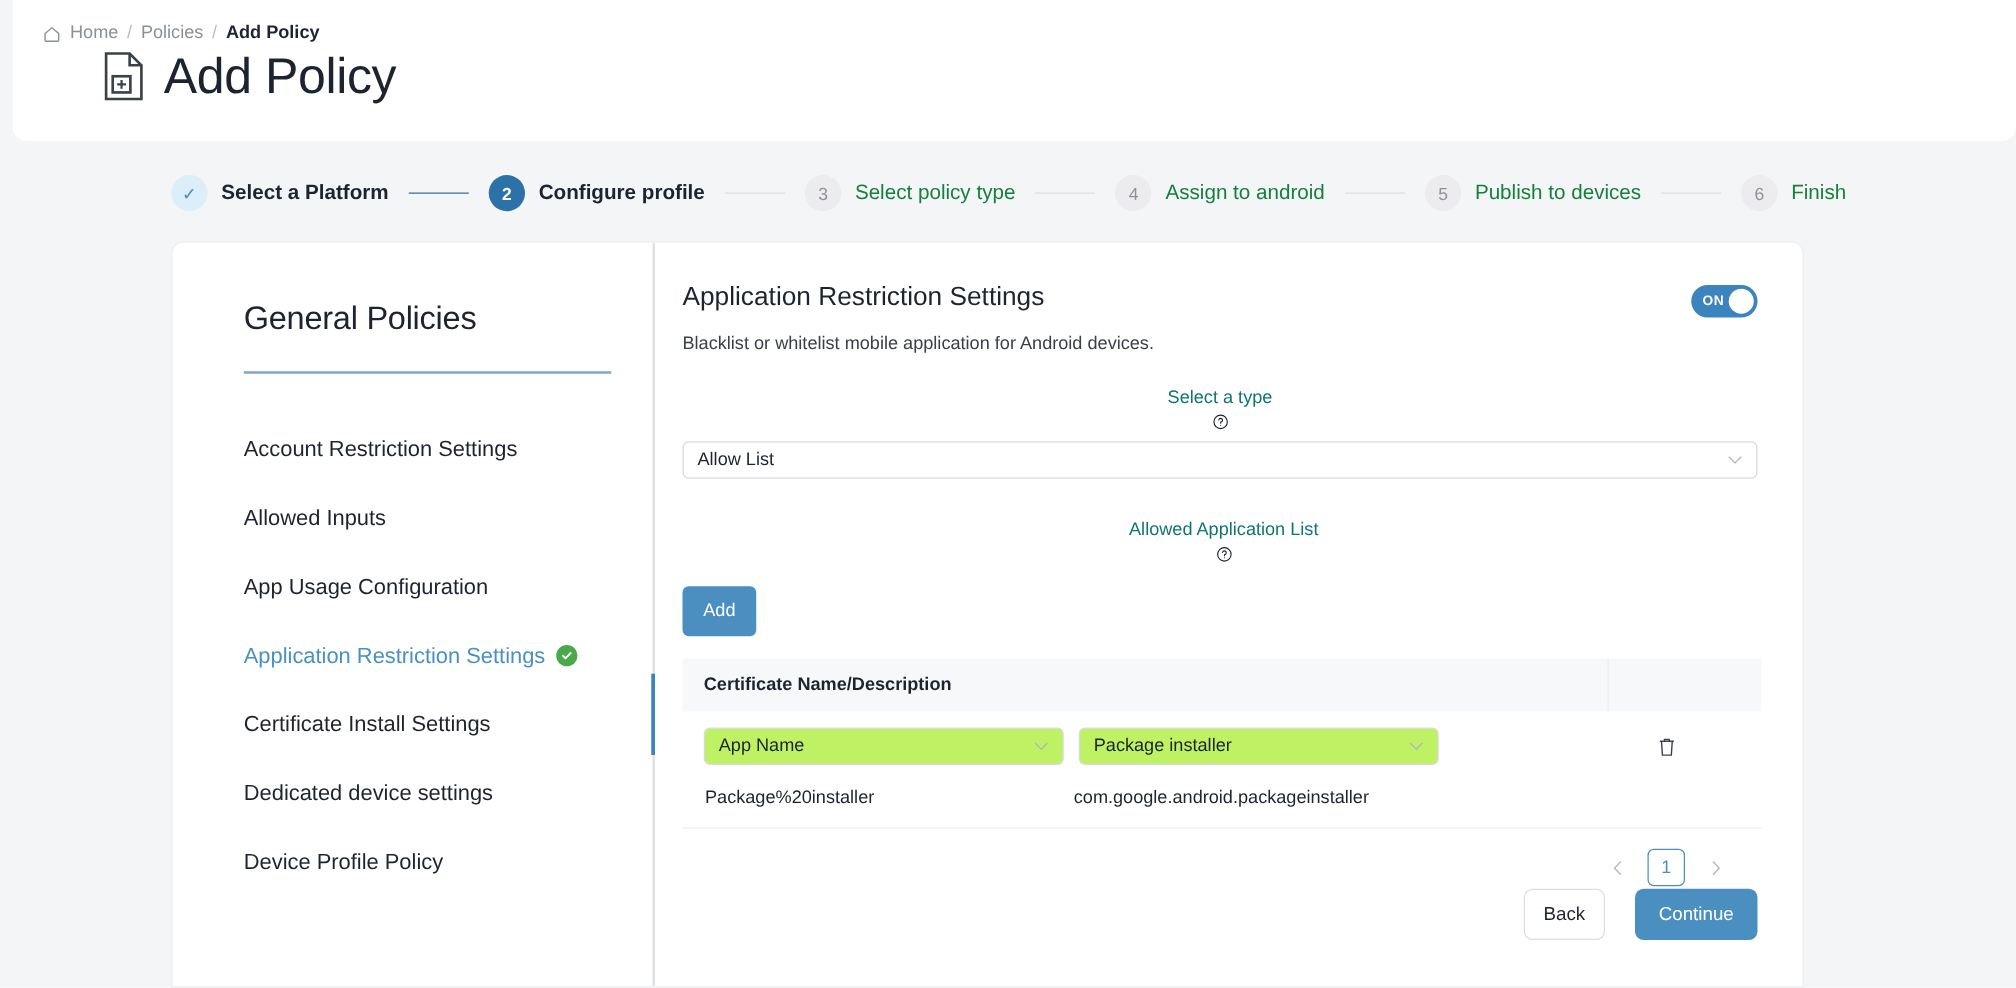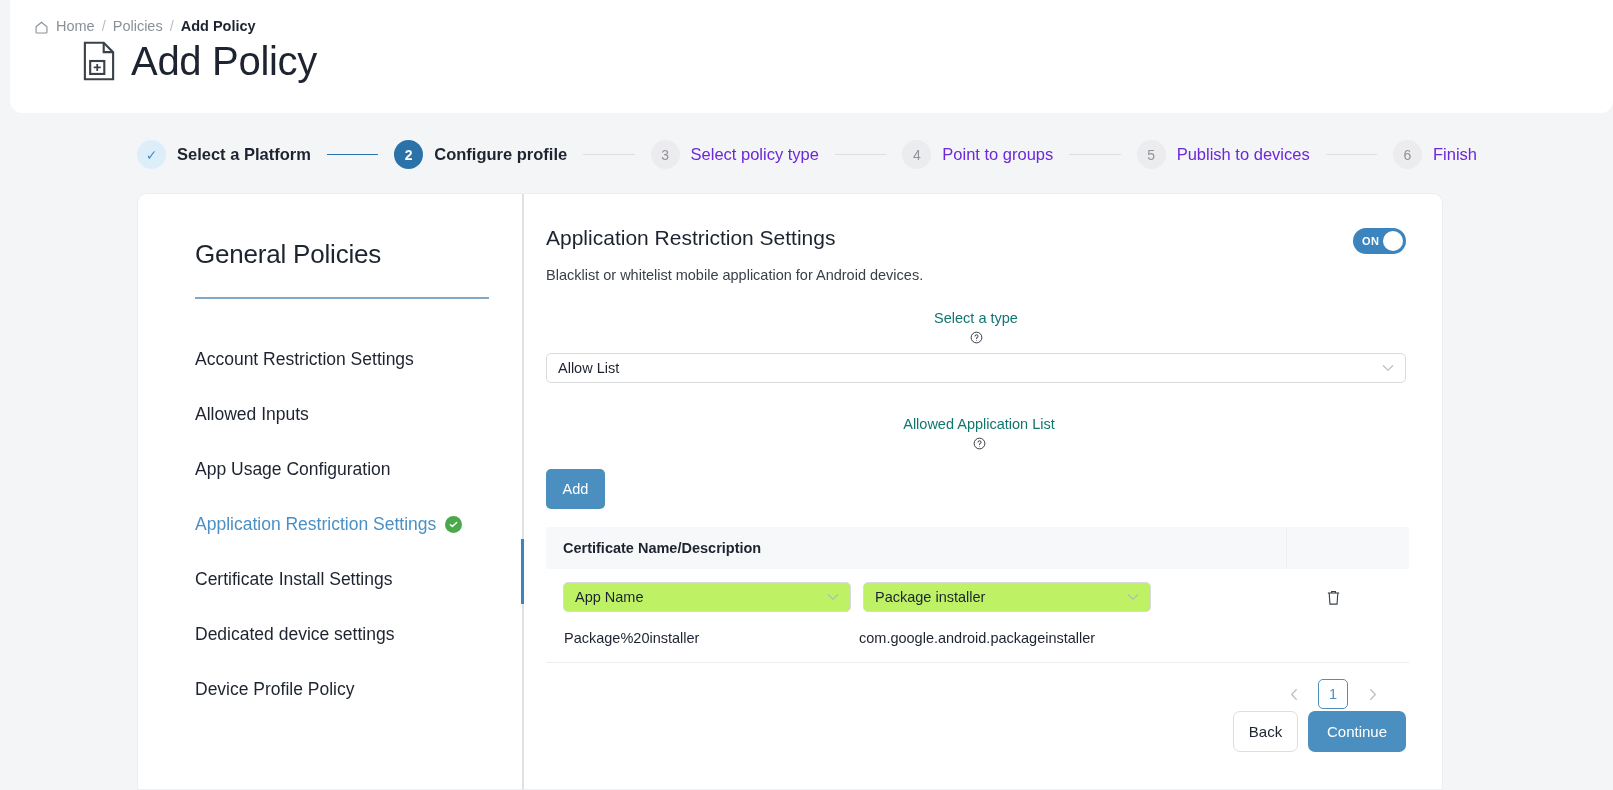--- a/index.html
+++ b/index.html
@@ -70,21 +70,21 @@
     display: flex; align-items: center; justify-content: center;
     font-size: 14px;
     flex: none;
   }
   .step-bubble.done { background: #ddeefb; color: #4a90c4; }
   .step-bubble.current { background: #2a72a8; color: #ffffff; font-weight: 600; }
   .step-bubble.todo { background: #ececee; color: #8d939c; }
   .step-label { font-size: 16.5px; white-space: nowrap; }
   .step.done .step-label { color: #1d2430; font-weight: 600; }
   .step.current .step-label { color: #1d2430; font-weight: 600; }
-  .step.todo .step-label { color: #6d28d9; }
+  .step.todo .step-label { color: #15803d; }
   .step-line {
     height: 1.6px;
     flex: 1 1 auto;
     min-width: 16px;
     margin: 0 16px;
     background: #dcdee1;
   }
   .step-line.filled { background: #2a72a8; max-width: 60px; }
 
   
@@ -313,21 +313,21 @@
     display: flex; align-items: center; justify-content: center;
     color: #4a90c4;
     font-size: 14.5px;
     cursor: pointer;
   }
 
   .footer-buttons {
     position: absolute;
     right: 36px; bottom: 37px;
     display: flex;
-    gap: 10px;
+    gap: 24px;
   }
   .btn-back {
     width: 65px; height: 41px;
     background: #ffffff;
     border: 1px solid #dcdee1;
     border-radius: 7px;
     color: #1d2430;
     font-size: 15px;
     font-family: "Liberation Sans", sans-serif;
     cursor: pointer;
@@ -389,21 +389,21 @@
   <span class="step-line"></span>
 
   <div class="step todo">
     <span class="step-bubble todo">3</span>
     <span class="step-label">Select policy type</span>
   </div>
   <span class="step-line"></span>
 
   <div class="step todo">
     <span class="step-bubble todo">4</span>
-    <span class="step-label">Point to groups</span>
+    <span class="step-label">Assign to android</span>
   </div>
   <span class="step-line"></span>
 
   <div class="step todo">
     <span class="step-bubble todo">5</span>
     <span class="step-label">Publish to devices</span>
   </div>
   <span class="step-line"></span>
 
   <div class="step todo">

